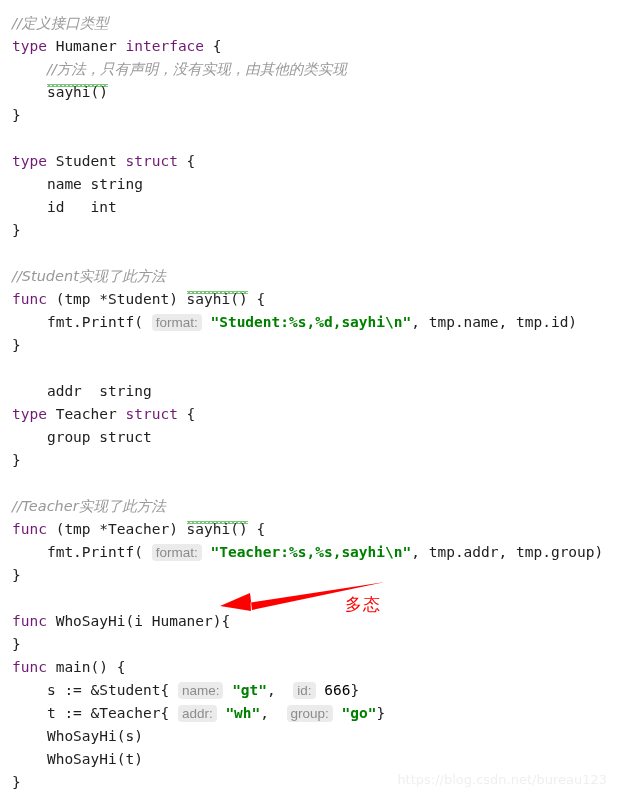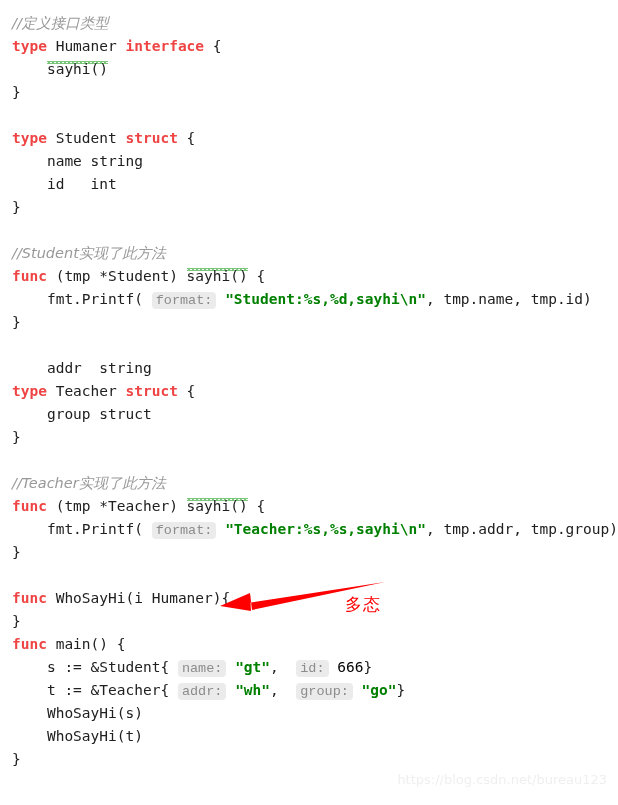--- a/index.html
+++ b/index.html
@@ -32,42 +32,42 @@
     color: #202020;
     font-family: "DejaVu Sans Mono", monospace;
     letter-spacing: 0px;
     padding-left: 0px;
     position: relative;
   }
 
   .code-line.blank { color: transparent; }
 
   
-  .kw        { color: #ef4444; font-weight: bold; }
+  .kw        { color: #701a75; font-weight: normal; }
   .str       { color: #008000; font-weight: bold; }
   .num       { color: #000000; }
   .cmt       { color: #999999; font-style: italic; font-family: "DejaVu Sans", sans-serif; }
   .plain     { color: #202020; }
   .squig     {
     border-bottom: 0px;
     background-image:
       linear-gradient(45deg, transparent 40%, #7ac77a 40%, #7ac77a 60%, transparent 60%),
       linear-gradient(-45deg, transparent 40%, #7ac77a 40%, #7ac77a 60%, transparent 60%);
     background-size: 4px 3px;
     background-repeat: repeat-x;
     background-position: 0 bottom 1px, 2px bottom 1px;
     padding-bottom: 3px;
   }
   .hint {
     background: #ebebeb;
     color: #8c8c8c;
     border-radius: 4px;
     padding: 1px 4px 1px 4px;
     font-size: 13.5px;
-    font-family: Liberation Mono, monospace;
+    font-family: Liberation Sans, sans-serif;
     font-weight: normal;
   }
 
   
   #arrow-annotation {
     position: absolute;
     left: 210px;
     top: 580px;
     width: 175px;
     height: 40px;
@@ -96,20 +96,21 @@
 </style>
 </head>
 <body>
 
 <div id="editor">
 
   <div class="code-line"><span class="cmt">//定义接口类型</span></div>
 
   <div class="code-line"><span class="kw">type</span><span class="plain"> </span><span class="plain">Humaner</span><span class="plain"> </span><span class="kw">interface</span><span class="plain"> {</span></div>
 
+  <div class="code-line">    <span class="cmt">//方法，只有声明，没有实现，由其他的类实现</span></div>
 
   <div class="code-line">    <span class="plain squig">sayhi()</span></div>
 
   <div class="code-line"><span class="plain">}</span></div>
 
   <div class="code-line blank"> </div>
 
   <div class="code-line"><span class="kw">type</span><span class="plain"> </span><span class="plain">Student</span><span class="plain"> </span><span class="kw">struct</span><span class="plain"> {</span></div>
 
   <div class="code-line"><span class="plain">    name string</span></div>

